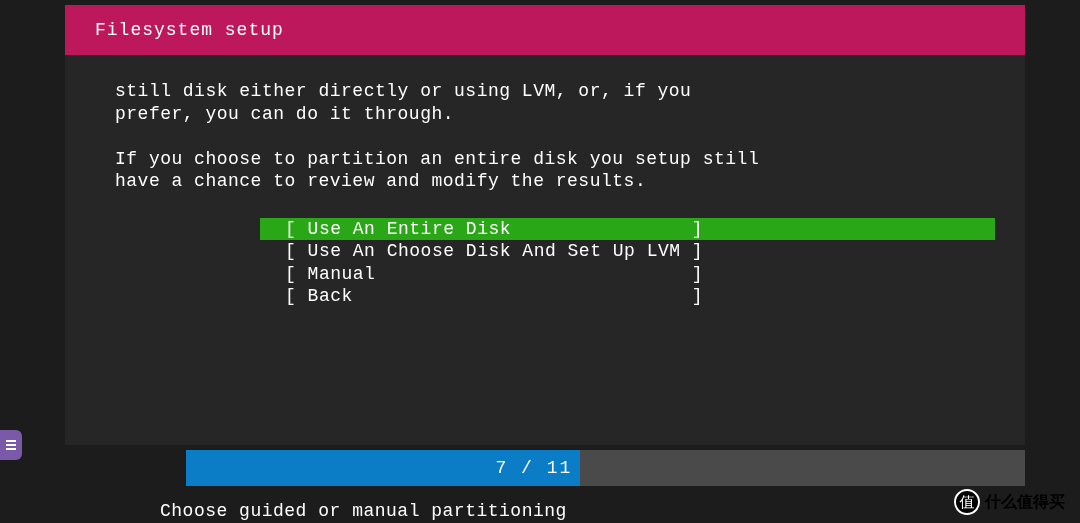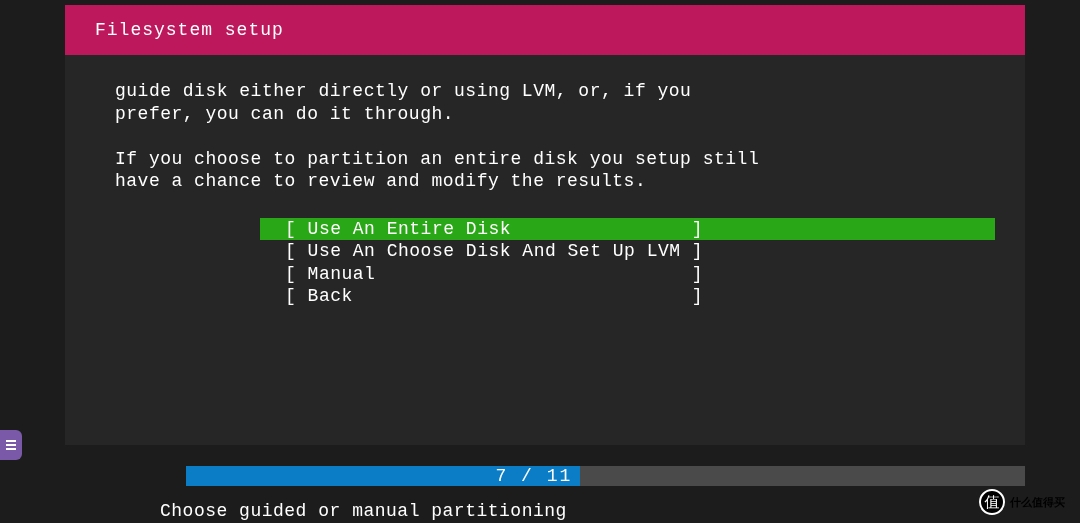--- a/index.html
+++ b/index.html
@@ -54,21 +54,21 @@
       color: #ffffff;
     }
     .footer-area {
       position: absolute;
       bottom: 0;
       left: 65px;
       right: 55px;
     }
     .progress-bar {
       display: flex;
-      height: 20px;
+      height: 36px;
       margin-left: 81px;
       margin-right: 0;
       padding-left: 40px;
     }
     .progress-filled {
       background: #0a7dc6;
       color: #ffffff;
       display: flex;
       align-items: center;
       justify-content: flex-end;
@@ -113,34 +113,34 @@
       display: flex;
       align-items: center;
       justify-content: center;
       font-size: 15px;
       font-family: sans-serif;
       border: 2px solid #ffffff;
     }
     .watermark-text {
       color: #000000;
       font-family: sans-serif;
-      font-size: 11px;
+      font-size: 16px;
       font-weight: 600;
     }
   </style>
 </head>
 <body>
 
 <div class="outer-frame">
   <div class="header">
     <span>Filesystem setup</span>
   </div>
   <div class="content">
     <div class="description">
-      <div>guide disk either directly or using LVM, or, if you</div>
+      <div>still disk either directly or using LVM, or, if you</div>
       <div>prefer, you can do it through.</div>
       <br>
       <div>If you choose to partition an entire disk you setup still</div>
       <div>have a chance to review and modify the results.</div>
     </div>
     <div class="menu">
       <span class="menu-item selected">[ Use An Entire Disk                ]</span>
       <span class="menu-item">[ Use An Choose Disk And Set Up LVM ]</span>
       <span class="menu-item">[ Manual                            ]</span>
       <span class="menu-item">[ Back                              ]</span>

